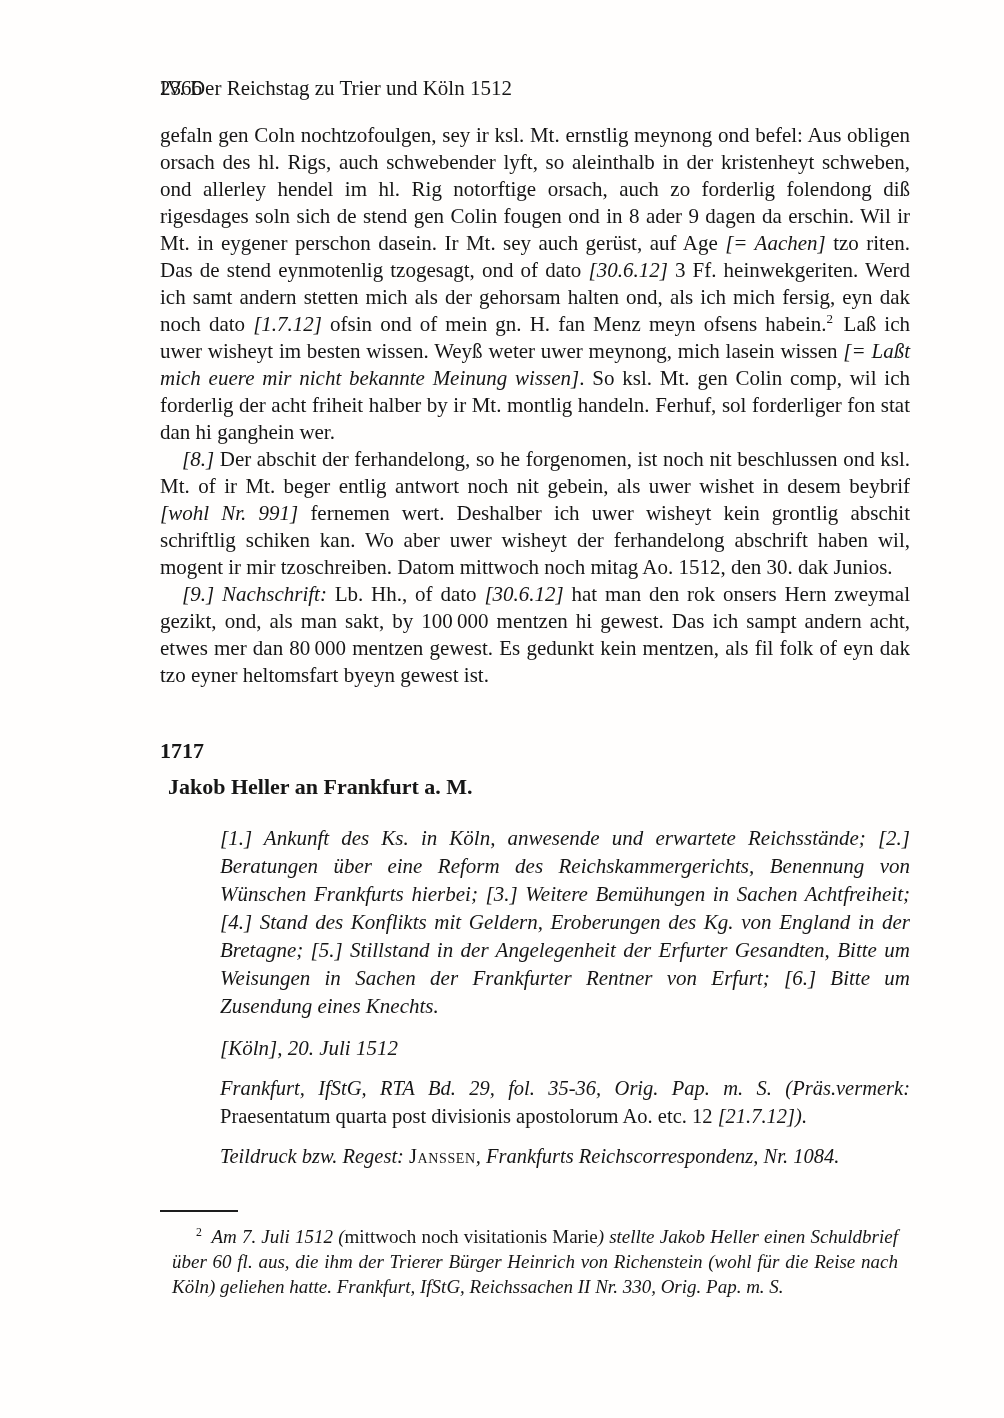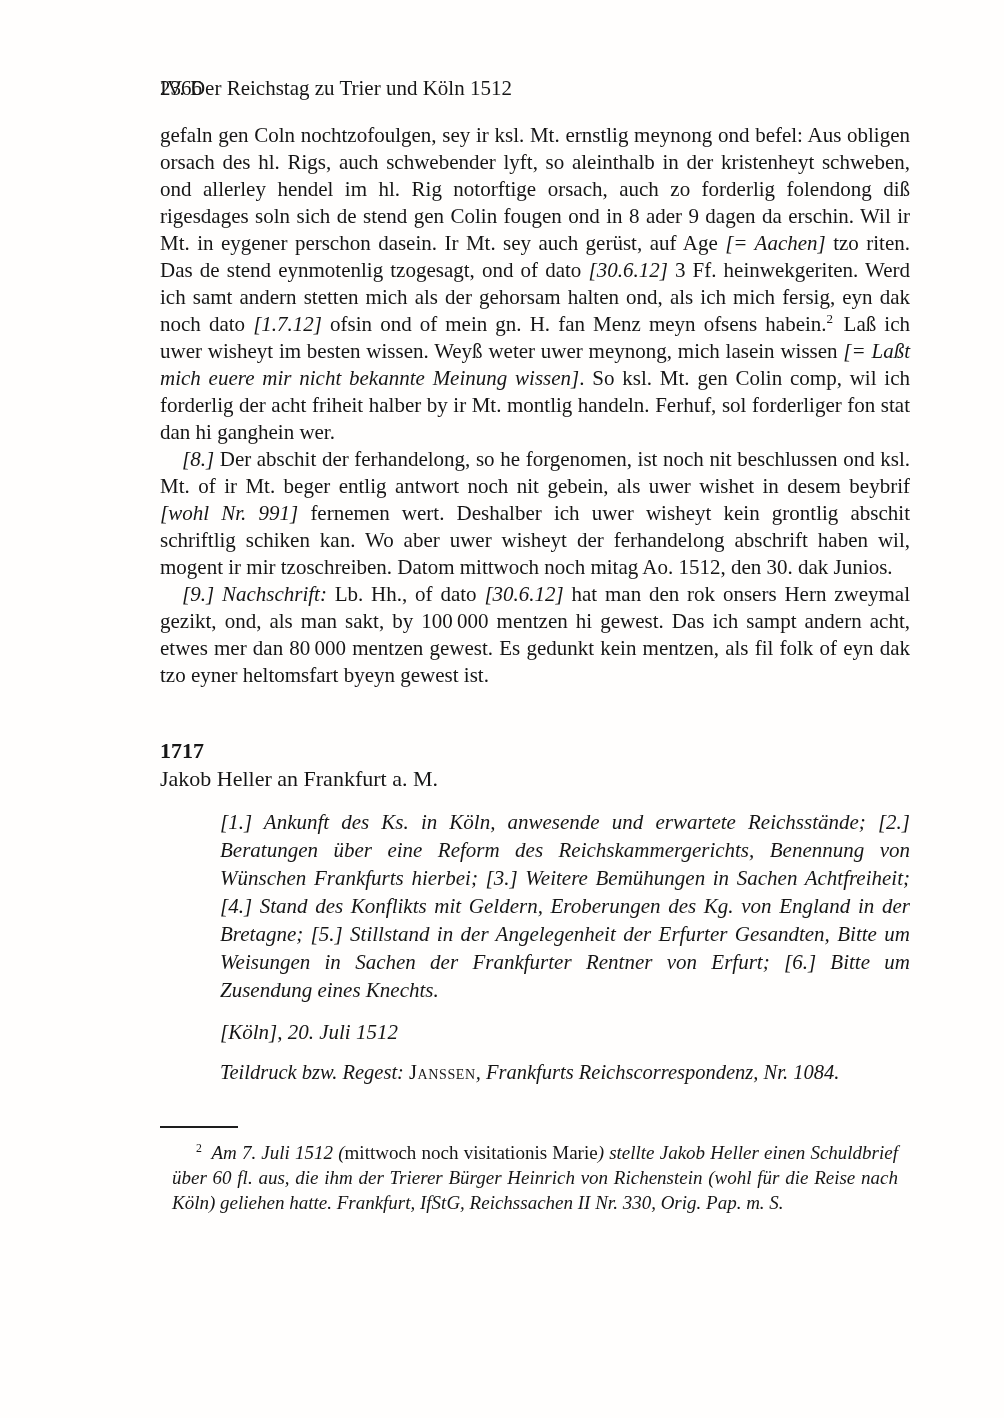--- a/index.html
+++ b/index.html
@@ -49,23 +49,23 @@
     font-size: 22px;
     font-weight: bold;
     line-height: 28px;
     flex-direction: column;
   }
   .entry-num {
     width: 60px;
     flex-shrink: 0;
   }
   .entry-title {
-    margin: 0;
+    margin: 8px;
     font-size: inherit;
-    font-weight: normal;
+    font-weight: bold;
     line-height: inherit;
   }
   .summary {
     margin: 15px 0 0 60px;
     font-size: 21px;
     font-style: italic;
     line-height: 28px;
     text-align: justify;
   }
   .dateline {
@@ -130,20 +130,21 @@
     <p class="para indent"><span class="run-i">[9.] Nachschrift:</span><span class="run-r"> Lb. Hh., of dato </span><span class="run-i">[30.6.12]</span><span class="run-r"> hat man den rok onsers Hern zweymal gezikt, ond, als man sakt, by 100 000 mentzen hi gewest. Das ich sampt andern acht, etwes mer dan 80 000 mentzen gewest. Es gedunkt kein mentzen, als fil folk of eyn dak tzo eyner heltomsfart byeyn gewest ist.</span></p>
   </main>
 
   <section class="entry">
     <div class="entry-head">
       <span class="entry-num">1717</span>
       <h2 class="entry-title">Jakob Heller an Frankfurt a. M.</h2>
     </div>
     <p class="summary"><span class="run-i">[1.] Ankunft des Ks. in Köln, anwesende und erwartete Reichsstände; [2.] Beratungen über eine Reform des Reichskammergerichts, Benennung von Wünschen Frankfurts hierbei; [3.] Weitere Bemühungen in Sachen Achtfreiheit; [4.] Stand des Konflikts mit Geldern, Eroberungen des Kg. von England in der Bretagne; [5.] Stillstand in der Angelegenheit der Erfurter Gesandten, Bitte um Weisungen in Sachen der Frankfurter Rentner von Erfurt; [6.] Bitte um Zusendung eines Knechts.</span></p>
     <p class="dateline">[Köln], 20. Juli 1512</p>
+    <p class="source"><span class="run-i">Frankfurt, IfStG, RTA Bd. 29, fol. 35-36, Orig. Pap. m. S. (Präs.vermerk:</span><span class="run-r"> Praesentatum quarta post divisionis apostolorum Ao. etc. 12 </span><span class="run-i">[21.7.12]).</span></p>
     <p class="printnote"><span class="run-i">Teildruck bzw. Regest: </span><span class="run-sc">Janssen</span><span class="run-i">, Frankfurts Reichscorrespondenz, Nr. 1084.</span></p>
   </section>
 
   <footer class="footnote-area">
     <div class="footnote-rule"></div>
     <p class="footnote"><sup class="run-sup">2</sup><span class="run-i"> Am 7. Juli 1512 (</span><span class="run-r">mittwoch noch visitationis Marie</span><span class="run-i">) stellte Jakob Heller einen Schuldbrief über 60 fl. aus, die ihm der Trierer Bürger Heinrich von Richenstein (wohl für die Reise nach Köln) geliehen hatte. Frankfurt, IfStG, Reichssachen II Nr. 330, Orig. Pap. m. S.</span></p>
   </footer>
 
 </div>
 

